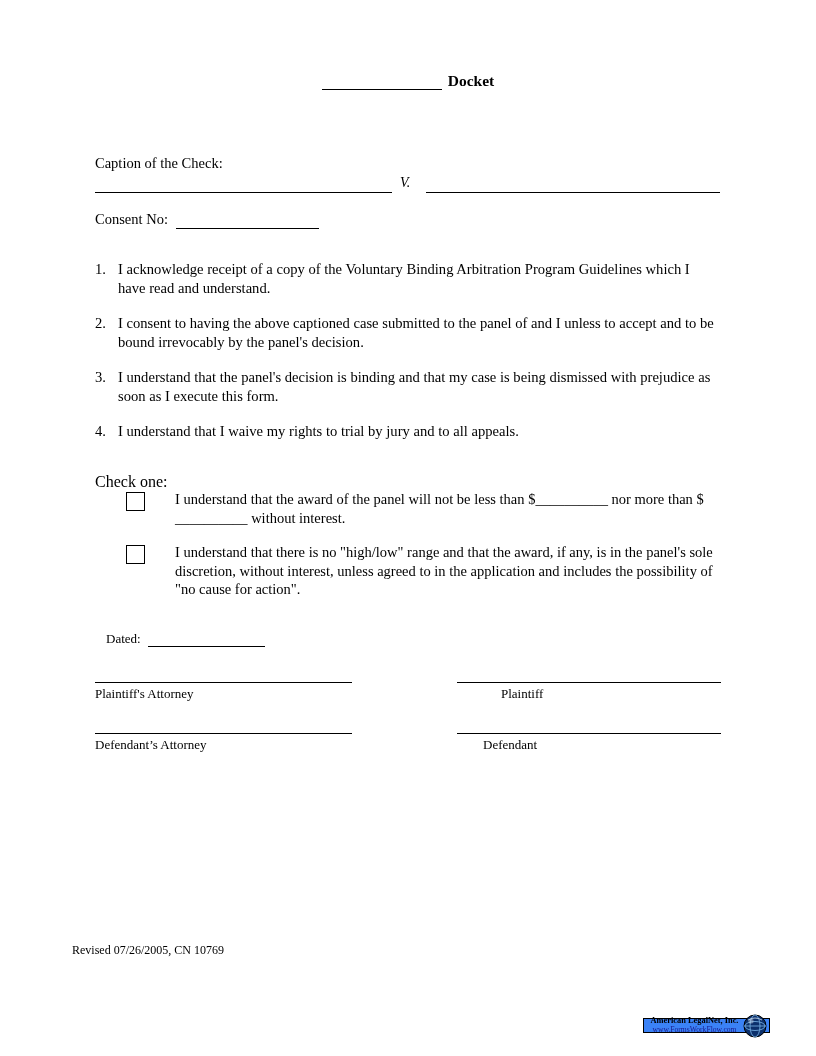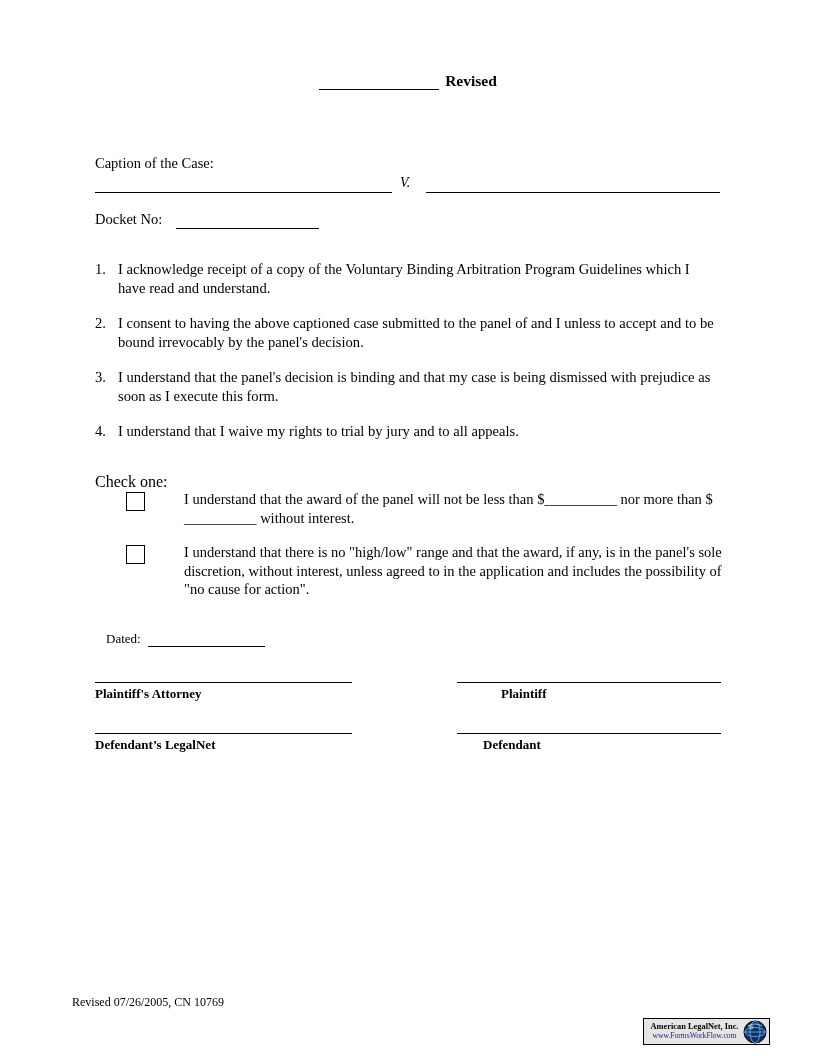--- a/index.html
+++ b/index.html
@@ -141,21 +141,21 @@
   }
   .checkbox {
     width: 17px;
     height: 17px;
     border: 1px solid #000;
     flex: 0 0 17px;
     margin-top: 2px;
     background: #fff;
   }
   .check-text {
-    margin-left: 39px;
+    margin-left: 30px;
     flex: 1 1 auto;
   }
   .check-row-1 { top: 490px; position: absolute; }
   .check-row-2 { top: 543px; position: absolute; }
   .ul-blank {
     display: inline-block;
     text-decoration: none;
   }
 
   
@@ -174,47 +174,46 @@
   }
 
   
   .sig-rule {
     position: absolute;
     border-bottom: 1px solid #000;
   }
   .sig-label {
     position: absolute;
     font-size: 13px;
-    font-weight: bold;
   }
 
   .sig-rule-pa { top: 682px; left: 95px; width: 257px; }
   .sig-label-pa { top: 686px; left: 95px; }
   .sig-rule-p  { top: 682px; left: 457px; width: 264px; }
   .sig-label-p { top: 686px; left: 457px; margin-left: 44px; }
   .sig-rule-da { top: 733px; left: 95px; width: 257px; }
   .sig-label-da { top: 737px; left: 95px; }
   .sig-rule-d  { top: 733px; left: 457px; width: 264px; }
   .sig-label-d { top: 737px; left: 483px; }
 
   
   .revised {
     position: absolute;
-    top: 995px;
+    top: 943px;
     left: 72px;
     font-size: 12px;
   }
   .legalnet {
     position: absolute;
     top: 1018px;
     left: 643px;
     width: 127px;
-    height: 27px;
+    height: 15px;
     border: 1px solid #000;
-    background: #e5e5e5;
+    background: #3b82f6;
     display: flex;
     align-items: center;
     box-sizing: border-box;
   }
   .legalnet-text {
     flex: 1 1 auto;
     text-align: center;
     line-height: 1.05;
     padding-left: 2px;
   }
@@ -236,30 +235,30 @@
   }
 </style>
 </head>
 <body>
 
 <div class="page">
 
   <div class="title-block">
     <div class="county-row">
       <span class="county-blank"></span>
-      <span class="title-line2">Revised</span>
-    </div>
-  </div>
-
-  <div class="caption-label">Caption of the Case:</div>
+      <span class="title-line2">Docket</span>
+    </div>
+  </div>
+
+  <div class="caption-label">Caption of the Check:</div>
   <div class="caption-rule-left"></div>
   <div class="caption-v">V.</div>
   <div class="caption-rule-right"></div>
 
-  <div class="docket-label">Docket No:</div>
+  <div class="docket-label">Consent No:</div>
   <div class="docket-rule"></div>
 
   <div class="list">
     <div class="list-item">
       <span class="list-num">1.</span>
       <span class="list-text">I acknowledge receipt of a copy of the Voluntary Binding Arbitration Program Guidelines which I have read and understand.</span>
     </div>
     <div class="list-item">
       <span class="list-num">2.</span>
       <span class="list-text">I consent to having the above captioned case submitted to the panel of and I unless to accept and to be bound irrevocably by the panel's decision.</span>
@@ -293,21 +292,21 @@
   <div class="dated-label">Dated:</div>
   <div class="dated-rule"></div>
 
   <div class="sig-rule sig-rule-pa"></div>
   <div class="sig-label sig-label-pa">Plaintiff's Attorney</div>
 
   <div class="sig-rule sig-rule-p"></div>
   <div class="sig-label sig-label-p">Plaintiff</div>
 
   <div class="sig-rule sig-rule-da"></div>
-  <div class="sig-label sig-label-da">Defendant’s LegalNet</div>
+  <div class="sig-label sig-label-da">Defendant’s Attorney</div>
 
   <div class="sig-rule sig-rule-d"></div>
   <div class="sig-label sig-label-d">Defendant</div>
 
   <div class="revised">Revised 07/26/2005, CN 10769</div>
 
   <div class="legalnet">
     <div class="legalnet-text">
       <span class="legalnet-l1">American LegalNet, Inc.</span>
       <span class="legalnet-l2">www.FormsWorkFlow.com</span>

